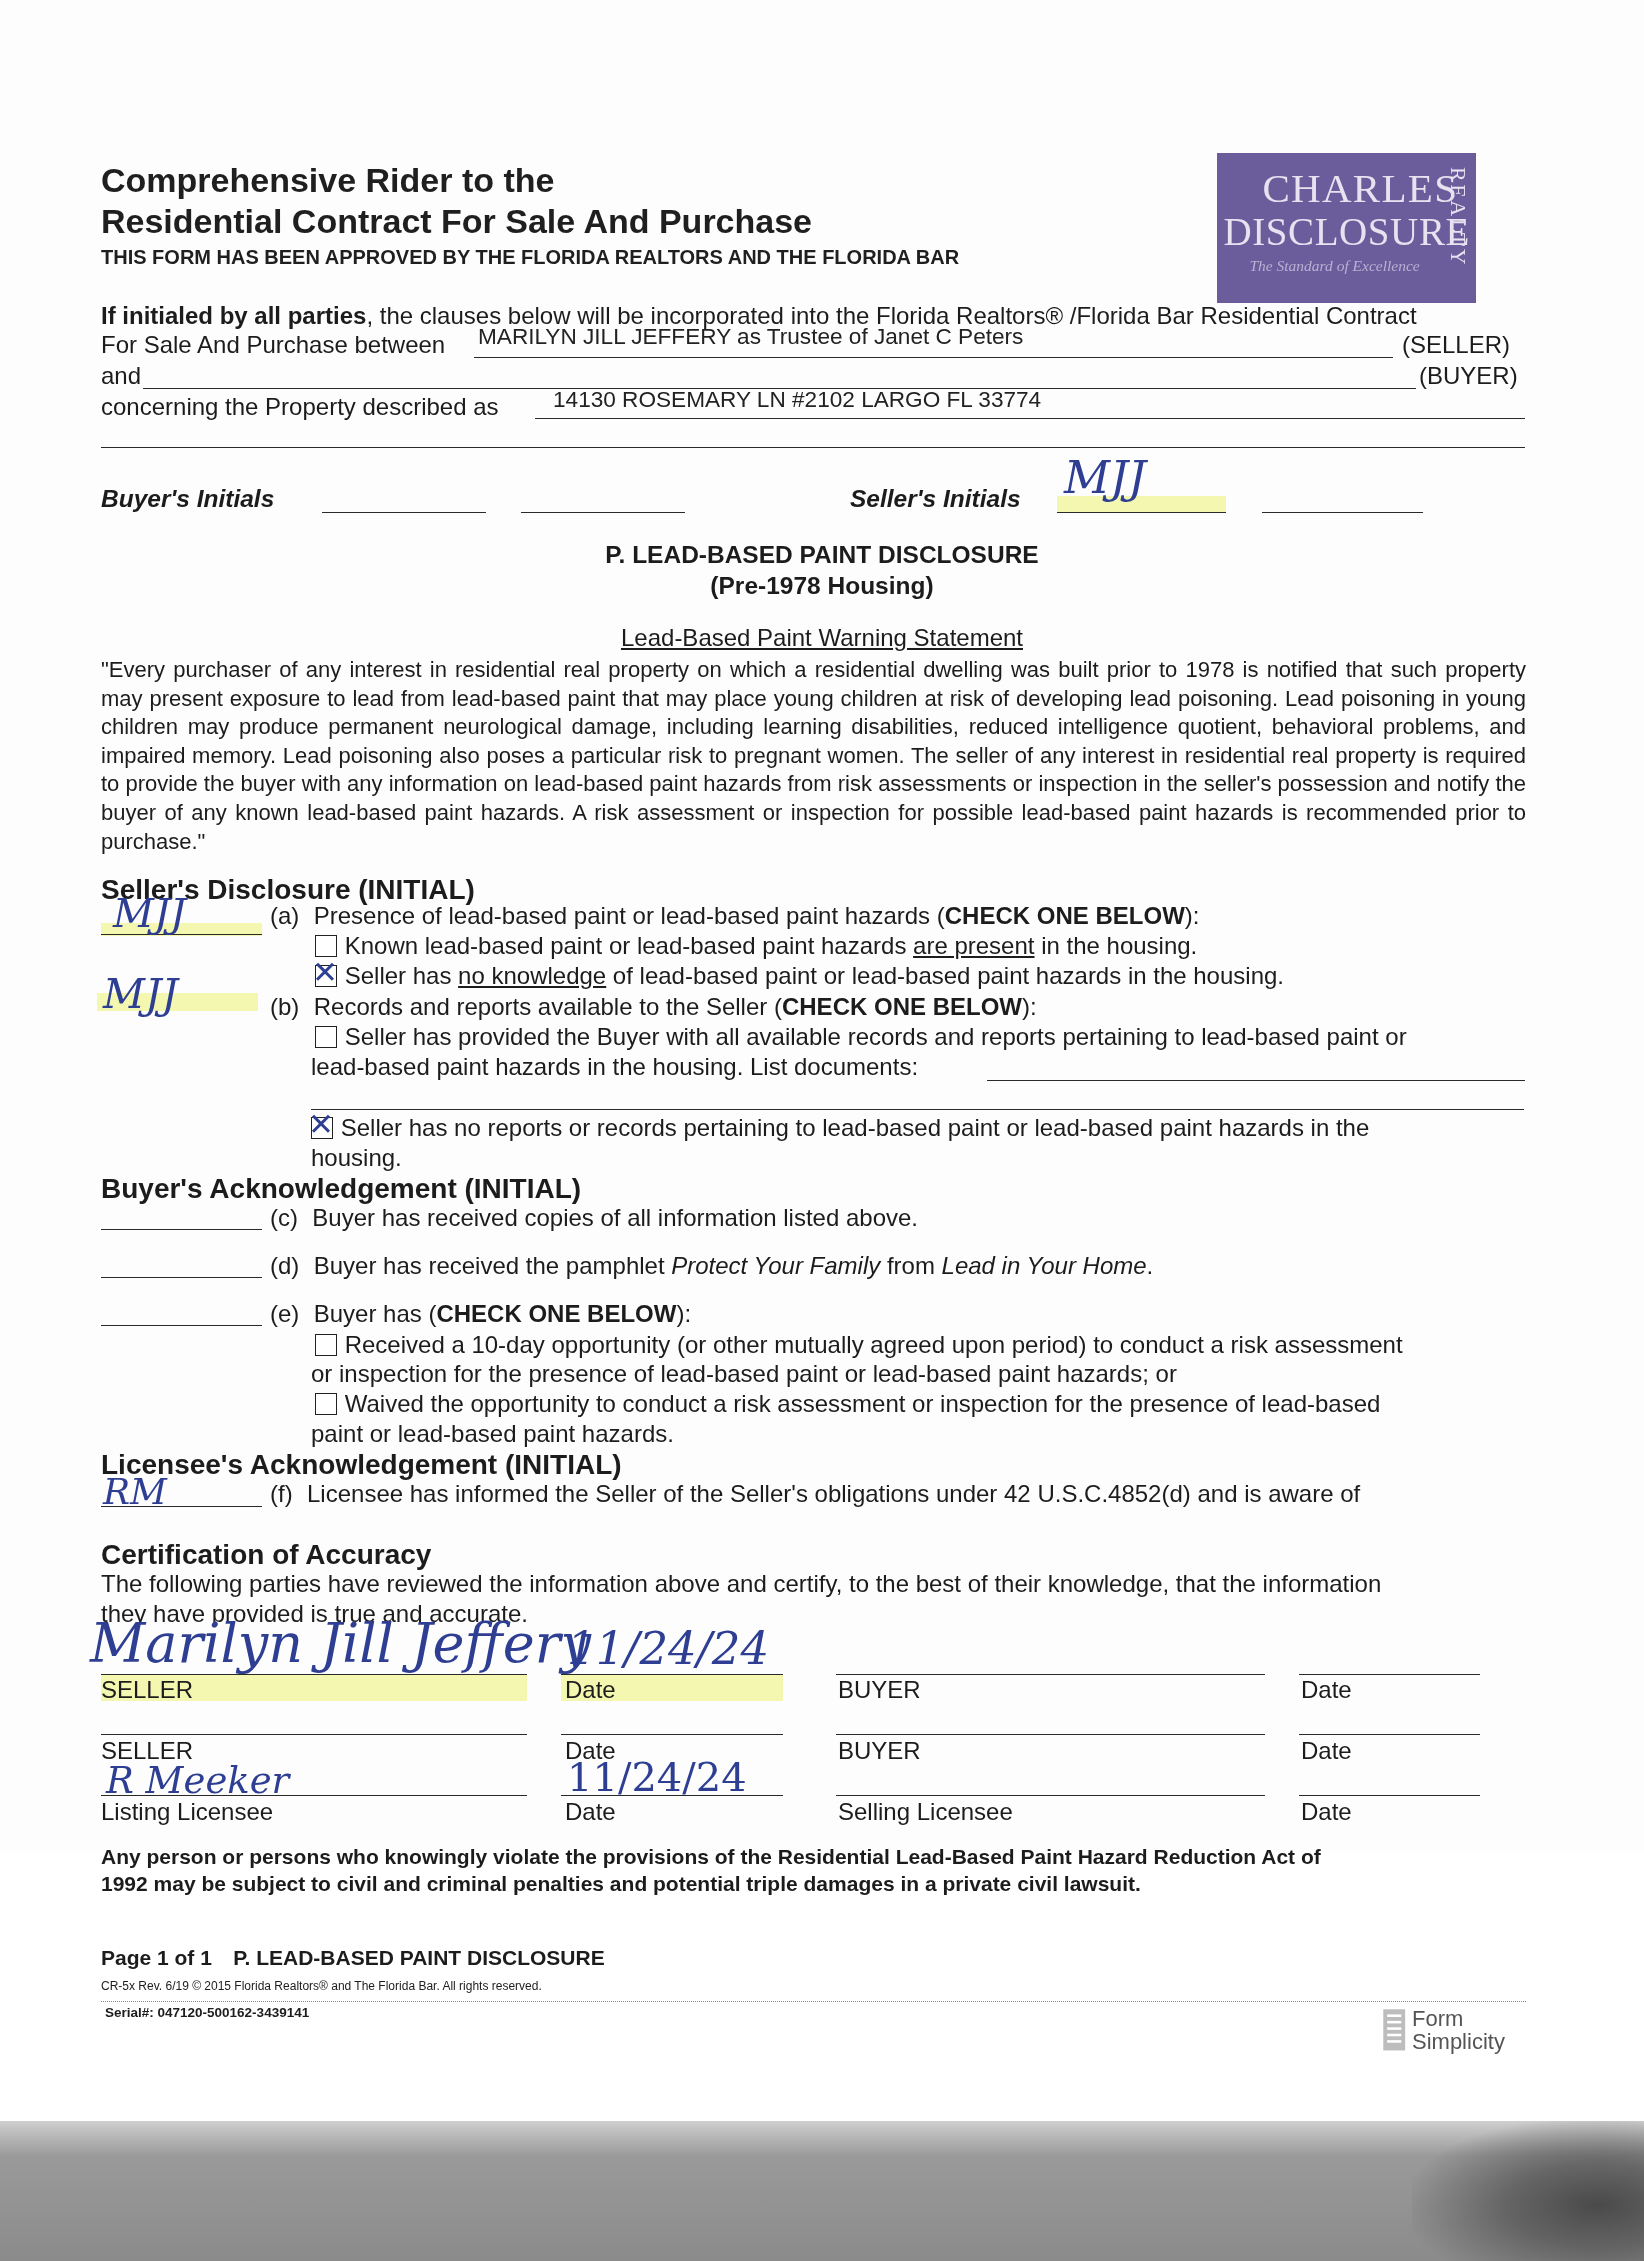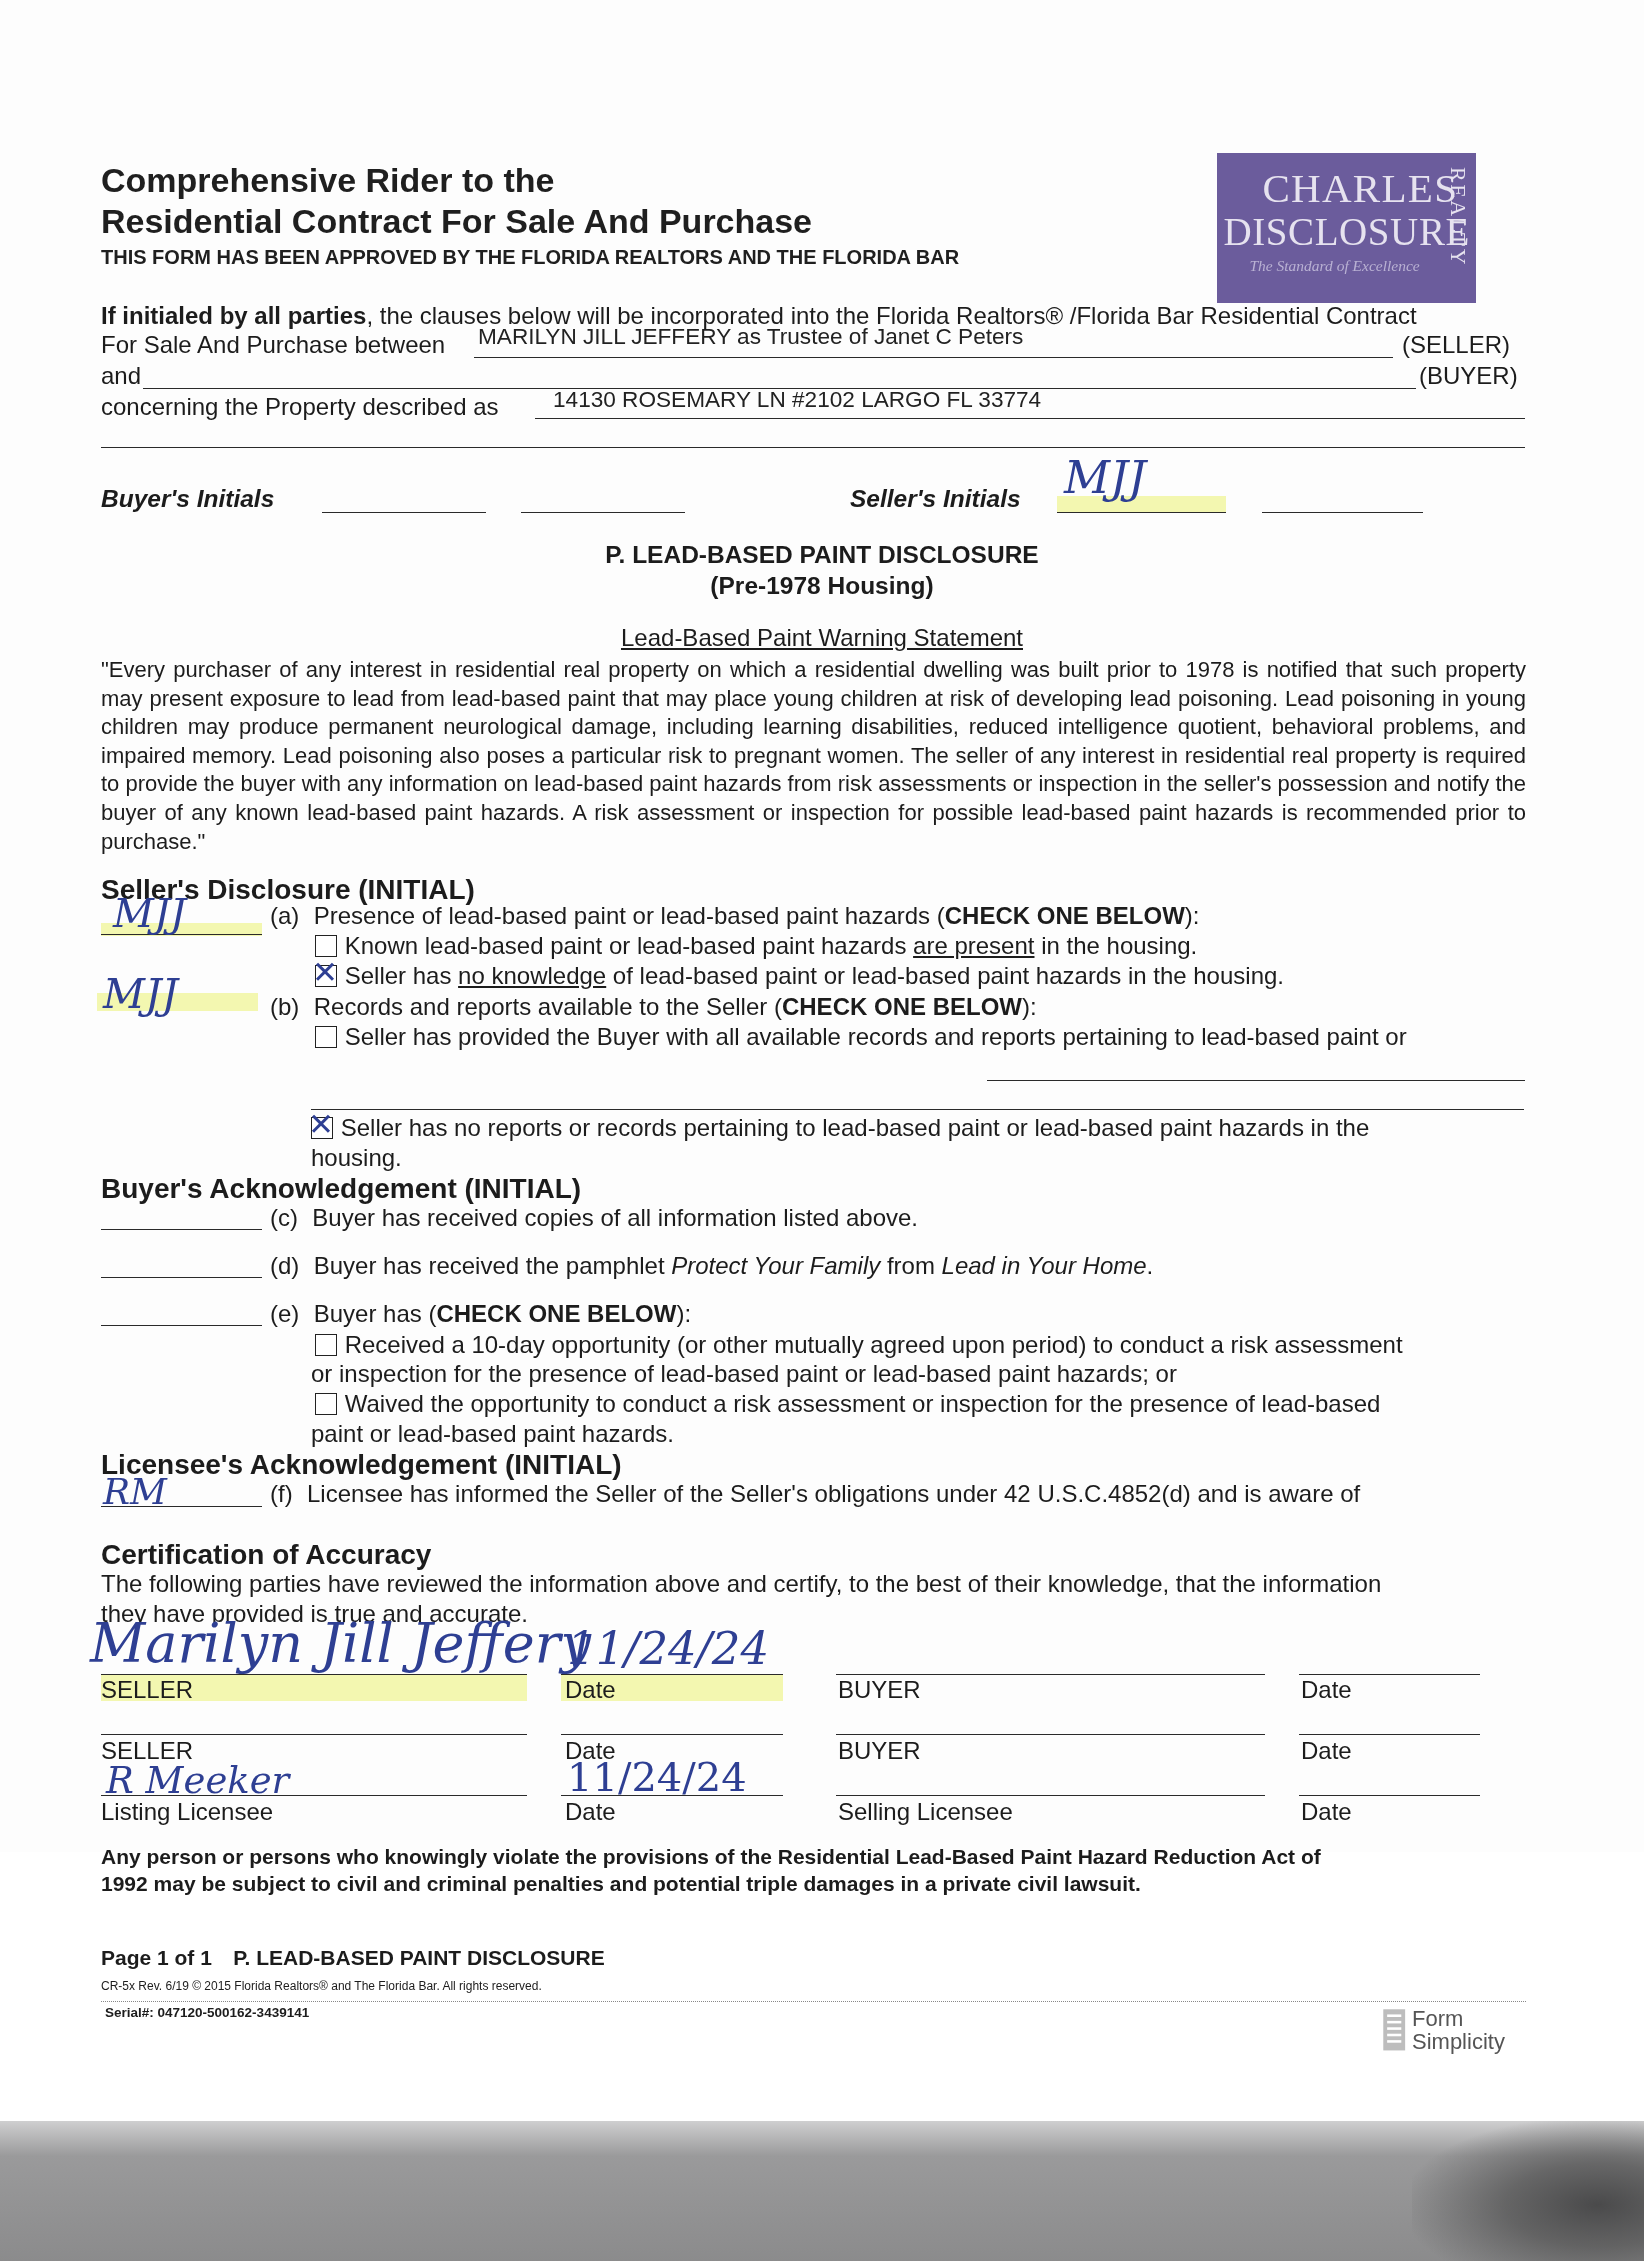--- a/index.html
+++ b/index.html
@@ -135,20 +135,21 @@
 
   <div class="abs hl" style="left:97px; top:993px; width:161px; height:18px;"></div>
   <div class="abs hw" style="left:103px; top:970px; font-size:41px;">MJJ</div>
   <div class="abs item" style="left:270px; top:992px;">
     <span>(b)</span>
     <span style="margin-left:7.7px;">Records and reports available to the Seller (</span><b>CHECK ONE BELOW</b><span>):</span>
   </div>
   <div class="abs item" style="left:315px; top:1022px;">
     <span class="checkbox"></span><span>Seller has provided the Buyer with all available records and reports pertaining to lead-based paint or</span>
   </div>
+  <div class="abs item" style="left:311px; top:1052px;">lead-based paint hazards in the housing. List documents:</div>
   <div class="blank" style="left:987px; top:1080px; width:538px;"></div>
   <div class="blank" style="left:311px; top:1109px; width:1213px;"></div>
   <div class="abs item" style="left:311px; top:1113px;">
     <span class="checkbox checked"></span><span>Seller has no reports or records pertaining to lead-based paint or lead-based paint hazards in the</span>
   </div>
   <div class="abs item" style="left:311px; top:1143px;">housing.</div>
 
   <div class="abs bold-head" style="left:101px; top:1173px;">Buyer's Acknowledgement (INITIAL)</div>
 
   <div class="blank" style="left:101px; top:1229px; width:161px;"></div>

